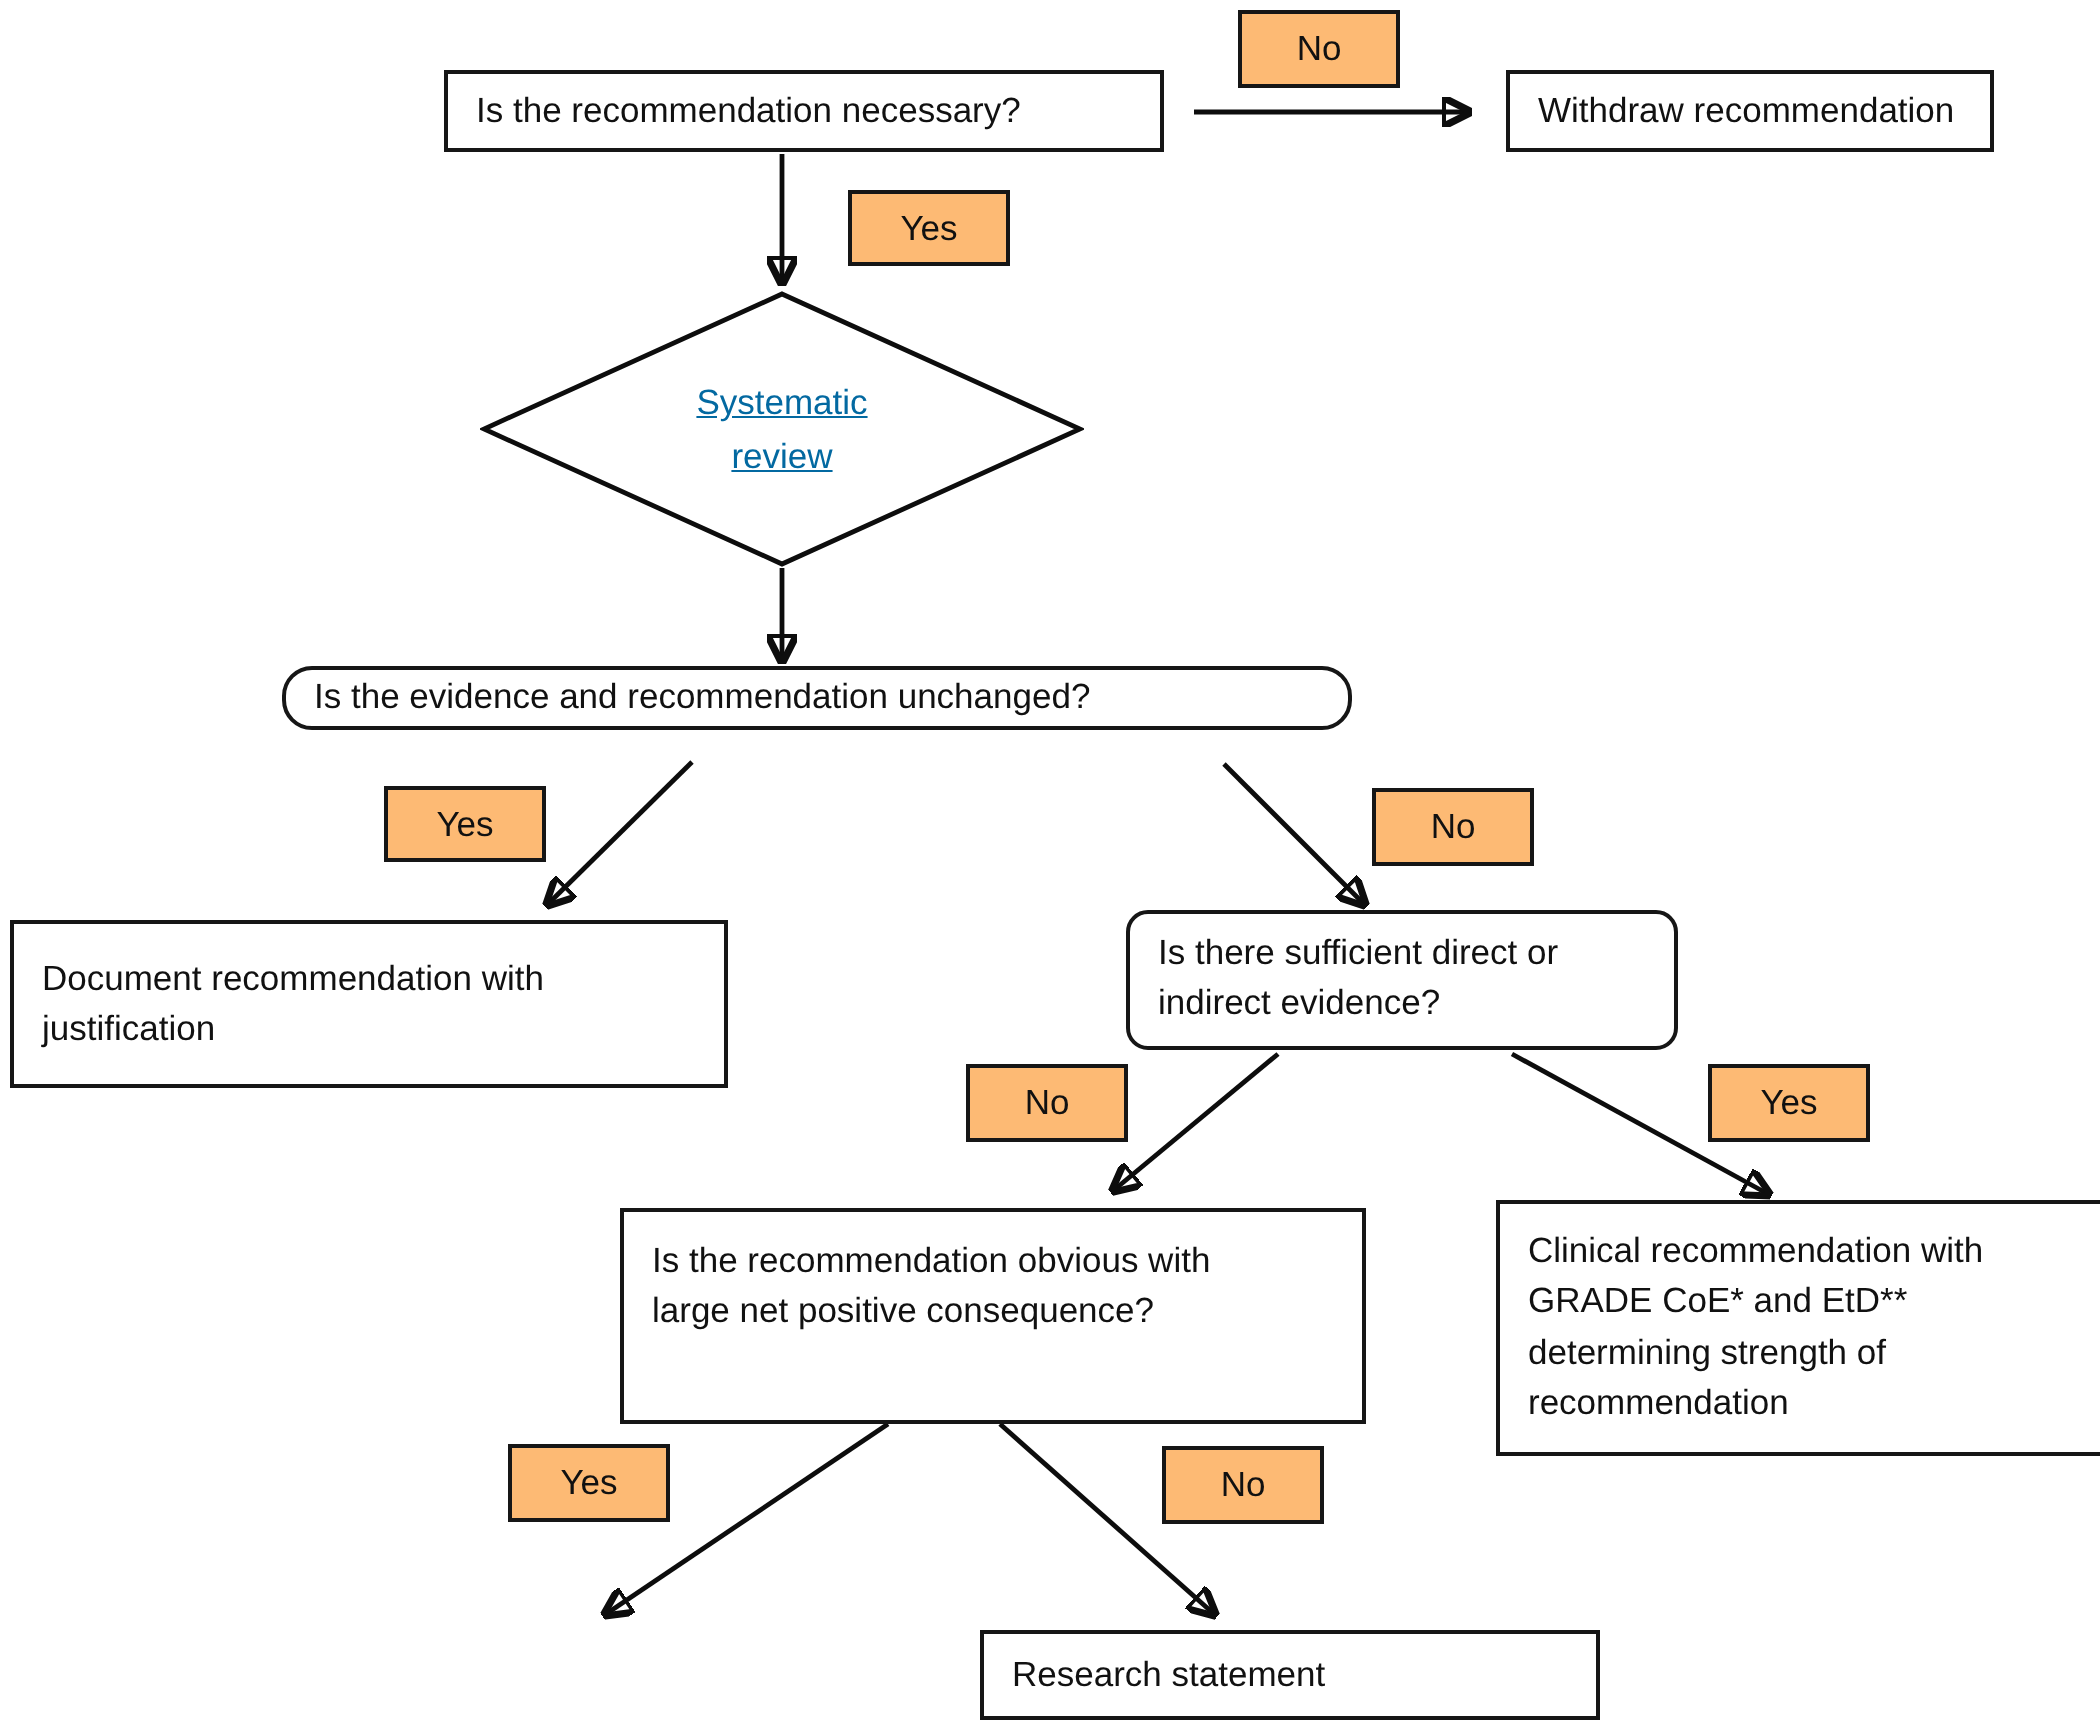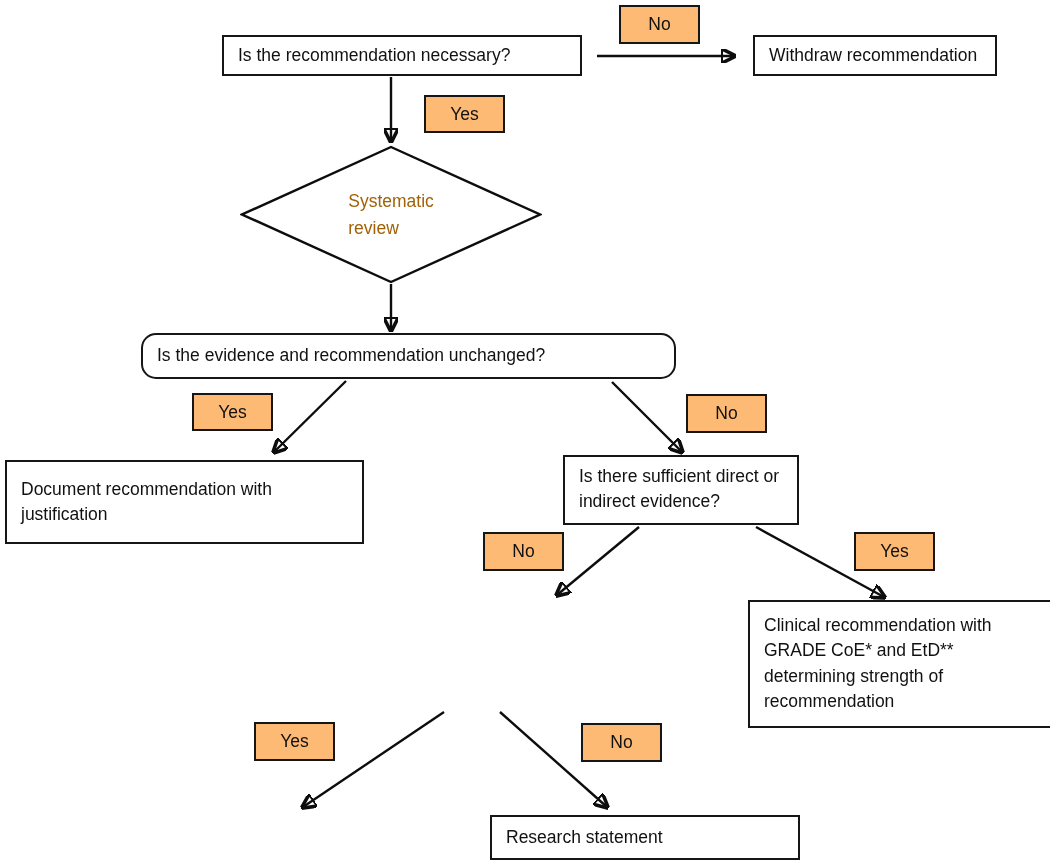--- a/index.html
+++ b/index.html
@@ -47,25 +47,26 @@
     position: absolute;
   }
   .diamond-wrap svg { display: block; }
   .diamond-text {
     position: absolute;
     left: 0; top: 0;
     width: 100%; height: 100%;
     display: flex;
     align-items: center;
     justify-content: center;
-    text-align: left;
+    text-align: center;
     font-size: 17.5px;
     line-height: 1.5;
-    color: #a16207;
+    color: #0369a1;
     white-space: pre-line;
+    text-decoration: underline;
   }
 
   svg.edges {
     position: absolute;
     left: 0; top: 0;
     width: 1050px;
     height: 867px;
     pointer-events: none;
   }
   svg.edges line, svg.edges path {
@@ -114,41 +115,45 @@
   </div>
 
   <div class="diamond-wrap" style="left:240px; top:145px; width:302px; height:139px;">
     <svg width="302" height="139" viewBox="0 0 302 139" xmlns="http://www.w3.org/2000/svg">
       <polygon points="151,2 300,69.5 151,137 2,69.5" fill="#ffffff" stroke="#0d0d0d" stroke-width="2.4"></polygon>
     </svg>
     <div class="diamond-text">Systematic
 review</div>
   </div>
 
-  <div class="node center-v" style="left:141px; top:333px; width:535px; height:46px;border-radius:15px;">
+  <div class="node center-v" style="left:141px; top:333px; width:535px; height:32px;border-radius:15px;">
     <span>Is the evidence and recommendation unchanged?</span>
   </div>
 
   <div class="node" style="left:5px; top:460px; width:359px; height:84px; padding-top:15px;">
     <span>Document recommendation with
 justification</span>
   </div>
 
-  <div class="node" style="left:563px; top:455px; width:236px; height:70px; ">
+  <div class="node" style="left:563px; top:455px; width:276px; height:70px; border-radius:11px;">
     <span>Is there sufficient direct or
 indirect evidence?</span>
   </div>
 
   <div class="node" style="left:724px; top:600px; width:320px; height:128px; padding-top:11px;margin-left:24px;">
     <span>Clinical recommendation with
 GRADE CoE* and EtD**
 determining strength of
 recommendation</span>
   </div>
 
+  <div class="node" style="left:310px; top:604px; width:373px; height:108px; padding-top:12px;">
+    <span>Is the recommendation obvious with
+large net positive consequence?</span>
+  </div>
 
 
   <div class="node center-v" style="left:490px; top:815px; width:310px; height:45px;">
     <span>Research statement</span>
   </div>
 
   <div class="label-box" style="left:619px; top:5px; width:81px; height:39px;">
     <span>No</span>
   </div>
 

